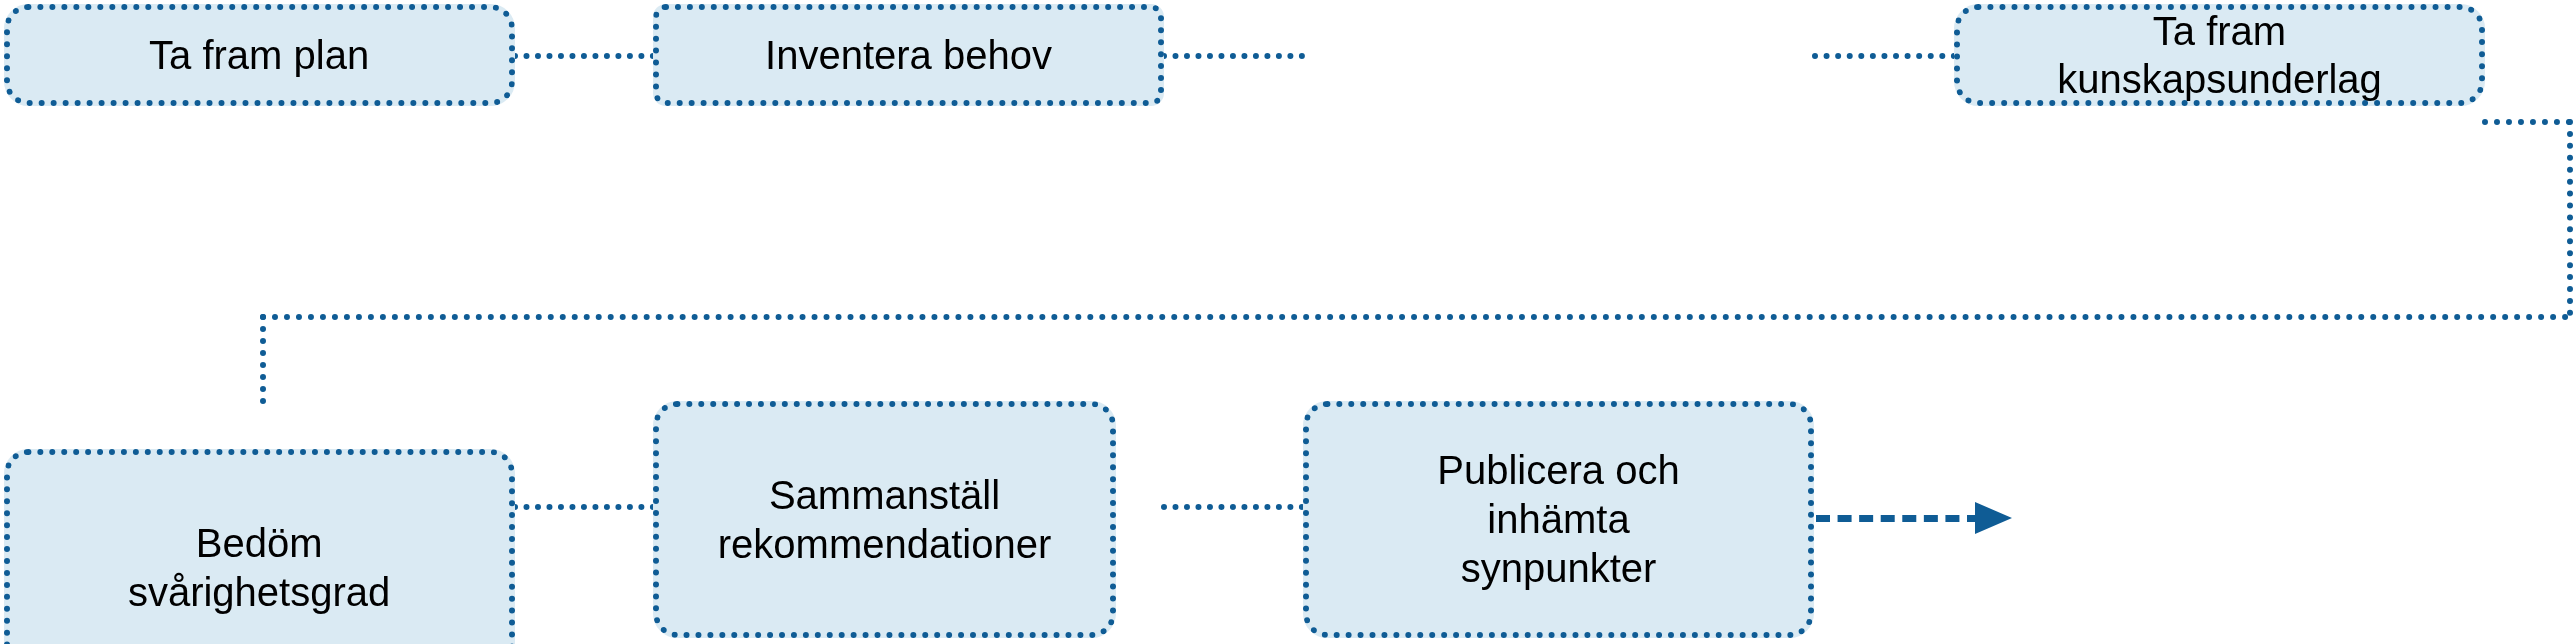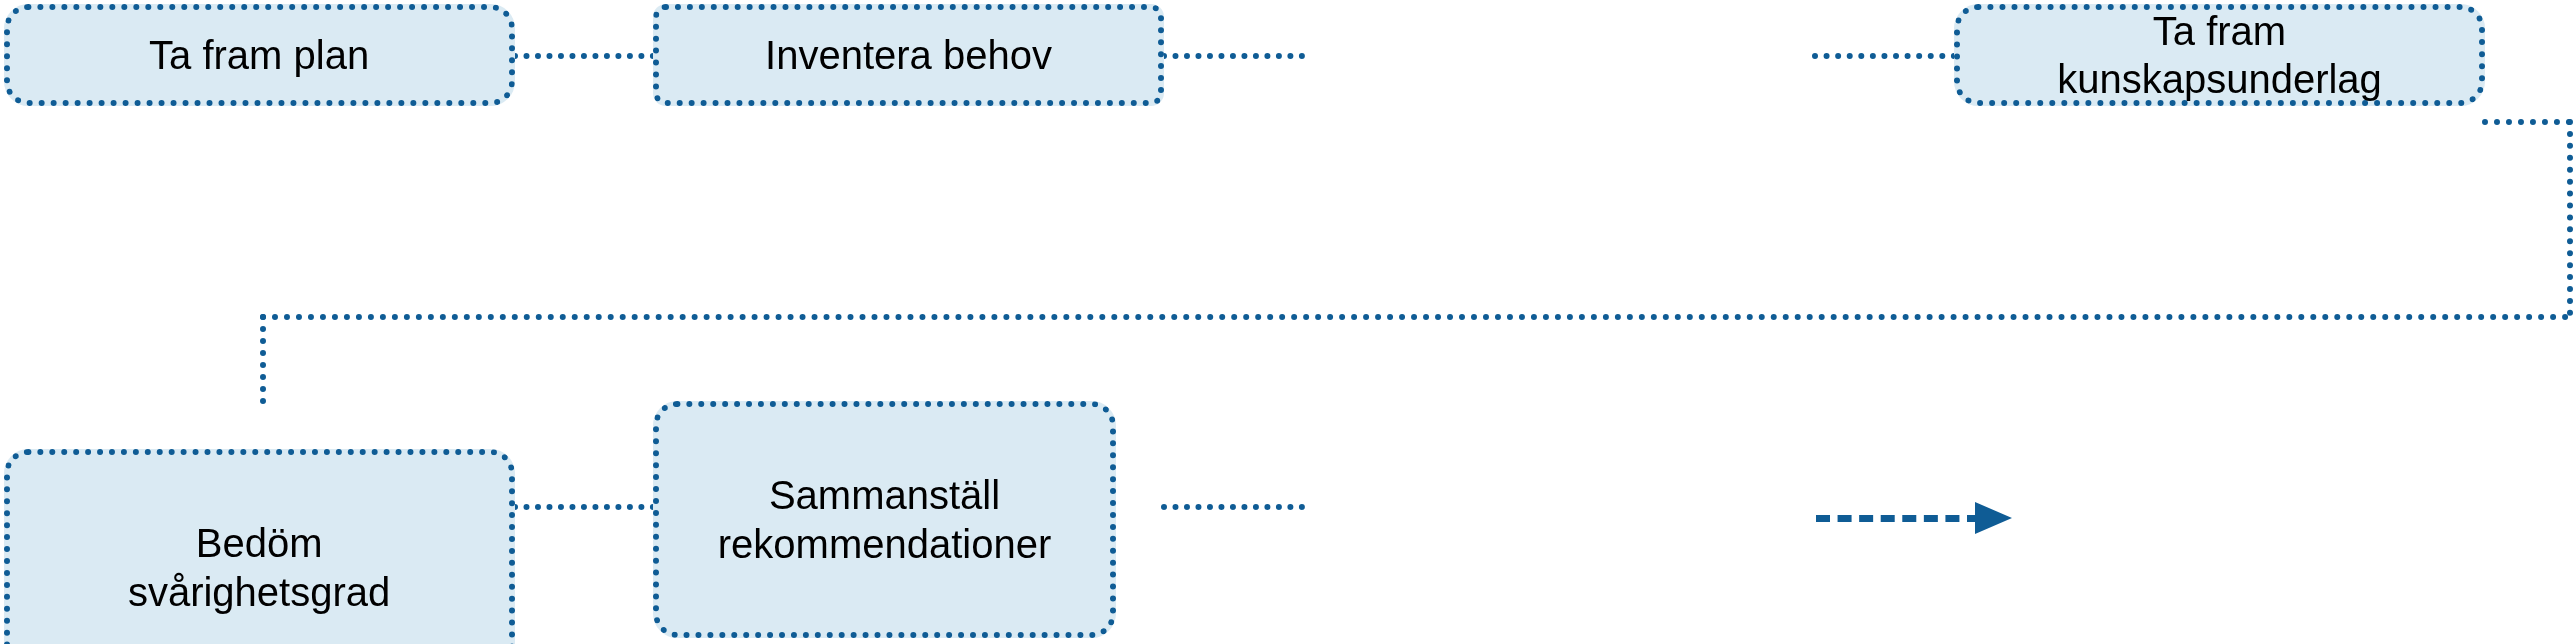--- a/index.html
+++ b/index.html
@@ -138,18 +138,23 @@
 
   <div class="conn-h c4"></div>
 
   <div class="step s6">
     <span>Sammanställ
 rekommendationer</span>
   </div>
 
   <div class="conn-h c5"></div>
 
+  <div class="step s7">
+    <span>Publicera och
+inhämta
+synpunkter</span>
+  </div>
 
   <div class="arrow-line"></div>
   <div class="arrow-head"></div>
 
 </div>
 
 
 </body></html>

